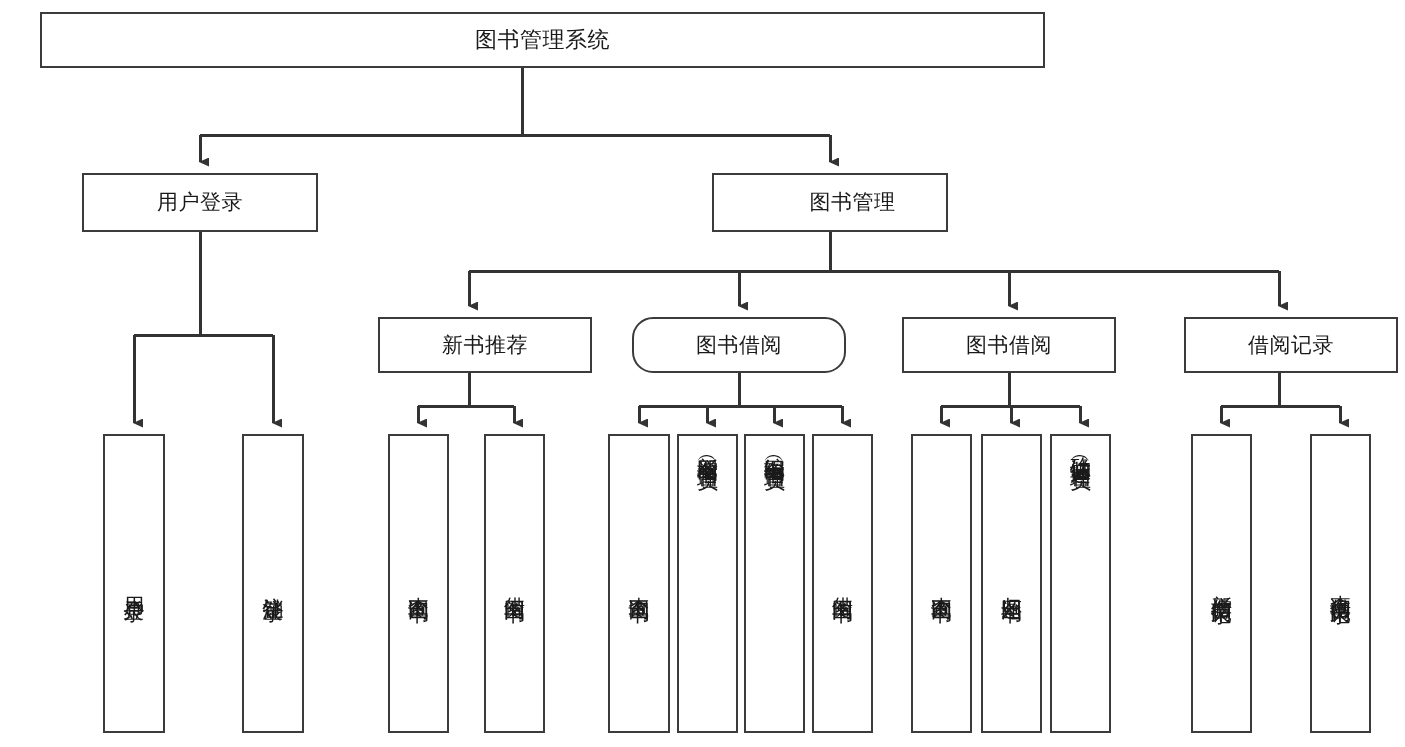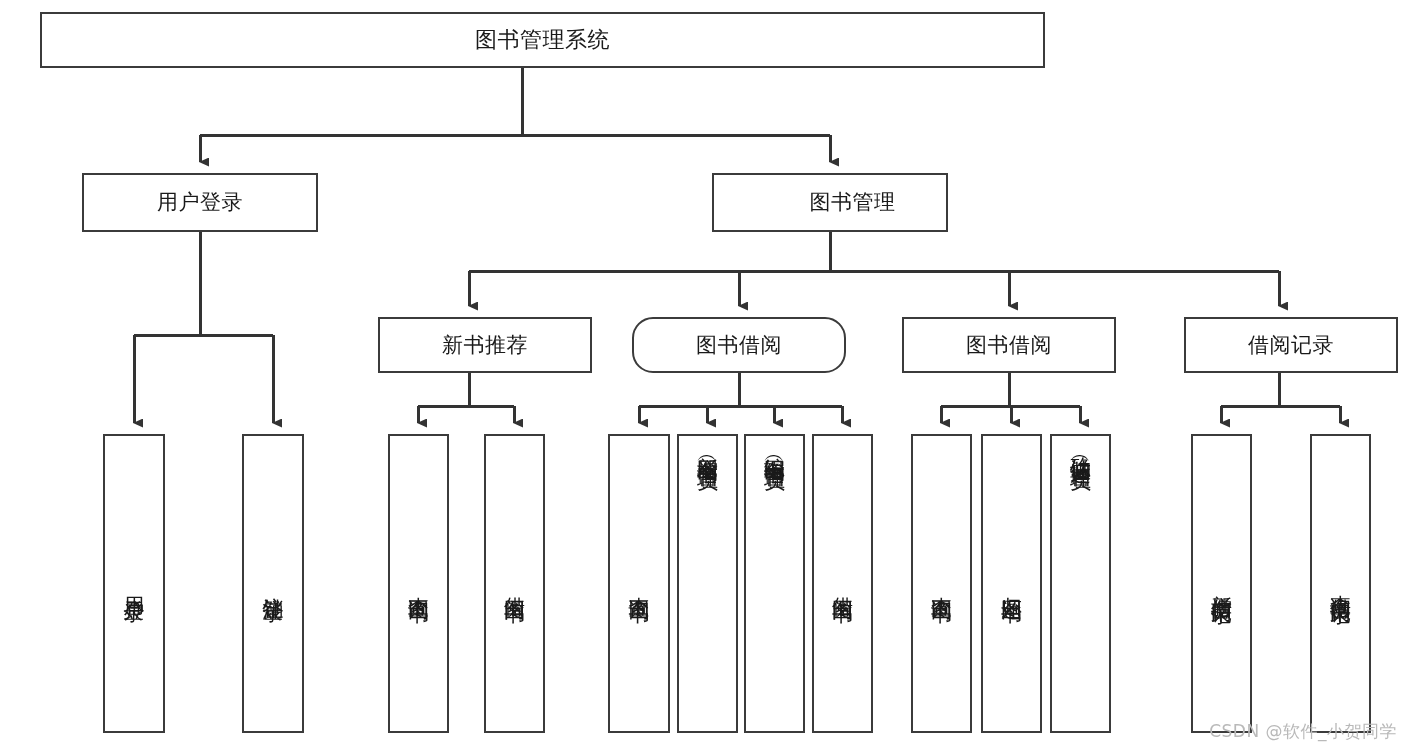--- a/index.html
+++ b/index.html
@@ -186,14 +186,13 @@
         <span class="node-label">确认归还（管理员）</span>
       </div>
       <div class="node leaf vert centered" style="left: 1191px; top: 434px; width: 61px; height: 299px;">
         <span class="node-label">新增借阅记录</span>
       </div>
       <div class="node leaf vert centered" style="left: 1310px; top: 434px; width: 61px; height: 299px;">
         <span class="node-label">查询借阅记录</span>
       </div>
     </div>
 
-  <div id="watermark">CSDN @软件_小贺同学</div>
 </div>
 
 </body></html>

